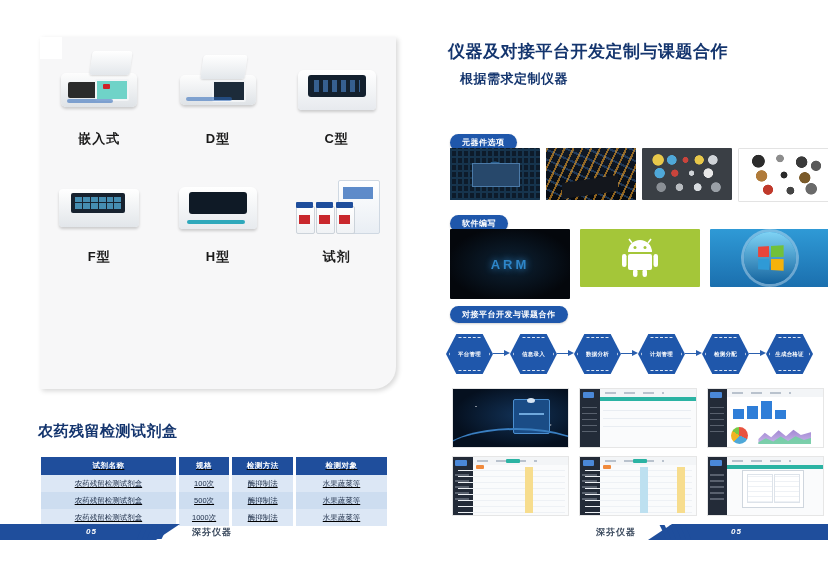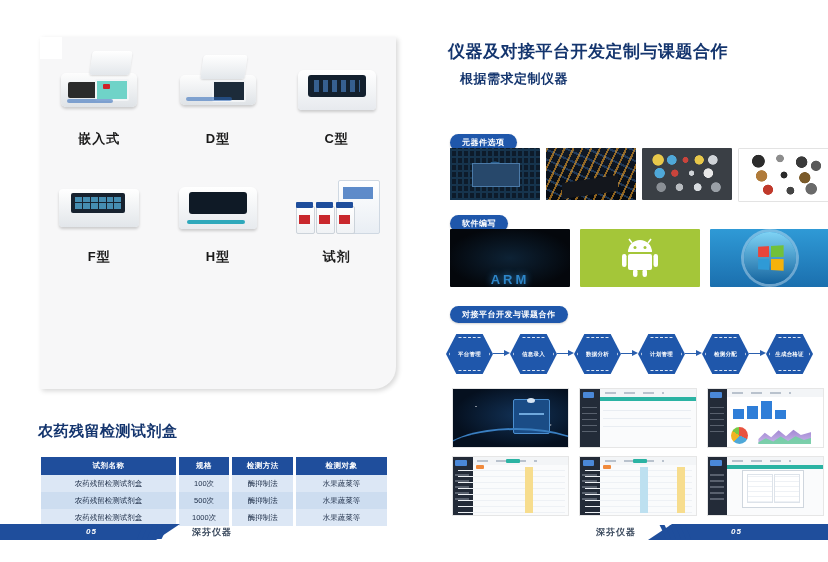--- a/index.html
+++ b/index.html
@@ -64,21 +64,21 @@
 
   .reag{width:86px;height:60px;position:relative;}
   .reag .box{position:absolute;right:0;top:2px;width:40px;height:52px;background:linear-gradient(#ffffff,#e9eef4);border:1px solid #cfd8e2;border-radius:2px;}
   .reag .box .bl{position:absolute;left:4px;top:6px;width:30px;height:12px;background:#2a66b8;opacity:.75;}
   .reag .jar{position:absolute;bottom:4px;width:17px;height:26px;background:linear-gradient(#fff,#f0f2f5);border:1px solid #ccd3da;border-radius:2px;}
   .reag .jar .cap{position:absolute;left:-1px;top:-5px;width:17px;height:6px;background:#1f4e9c;border-radius:1px;}
   .reag .jar .lbl{position:absolute;left:2px;top:8px;width:11px;height:9px;background:#c9282d;}
 
   
   .kit-title{position:absolute;left:38px;top:413px;font-size:15px;font-weight:700;color:#14356e;letter-spacing:.5px;}
-  .kit-table{position:absolute;left:38px;top:448px;width:352px;border-collapse:separate;border-spacing:3px 0;}
+  .kit-table{position:absolute;left:38px;top:448px;width:352px;border-collapse:separate;border-spacing:3px 0;text-decoration:underline;}
   .kit-table th{background:#1f4e9c;color:#ffffff;font-size:7.5px;font-weight:700;height:16px;text-align:center;letter-spacing:.5px;}
   .kit-table td{background:#dce7f5;color:#1b2b45;font-size:7.5px;height:15px;text-align:center;}
   .kit-table tr.alt td{background:#cdddf0;}
 
   
   .right-page{position:absolute;left:414px;top:0;width:414px;height:562px;}
   .r-title{position:absolute;left:34px;top:40px;font-size:17px;font-weight:700;color:#14356e;letter-spacing:.5px;}
   .r-sub{position:absolute;left:46px;top:70px;font-size:13px;font-weight:700;color:#14356e;letter-spacing:.5px;}
   .r-para{position:absolute;left:36px;top:96px;width:378px;font-size:7.5px;line-height:1.85;color:#2a2a2a;text-indent:2em;text-align:justify;}
 
@@ -386,21 +386,21 @@
       <div class="thumb pcb1" style="width:90px;height:52px;"></div>
       <div class="thumb pcb2" style="width:90px;height:52px;"></div>
       <div class="thumb conn" style="width:90px;height:52px;"></div>
       <div class="thumb parts" style="width:90px;height:52px;"></div>
     </div>
 
     <div class="pill-wrap" style="left:36px;top:212px;">
       <span class="pill">软件编写</span>
     </div>
     <div class="img-row" style="left:36px;top:229px;gap:10px;">
-      <div class="thumb arm" style="width:120px;height:58px;align-items:flex-end;">
+      <div class="thumb arm" style="width:120px;height:70px;">
         <span>ARM</span>
       </div>
       <div class="thumb android" style="width:120px;height:58px;">
         <svg width="42" height="40" viewBox="0 0 42 40" aria-hidden="true">
           <g fill="#ffffff">
             <path d="M13 5 L10 1 M29 5 L32 1" stroke="#ffffff" stroke-width="1.6" fill="none"></path>
             <path d="M9 14a12 12 0 0 1 24 0z"></path>
             <circle cx="16" cy="9.5" r="1.5" fill="#a4c639"></circle>
             <circle cx="26" cy="9.5" r="1.5" fill="#a4c639"></circle>
             <rect x="9" y="16" width="24" height="16" rx="2"></rect>

